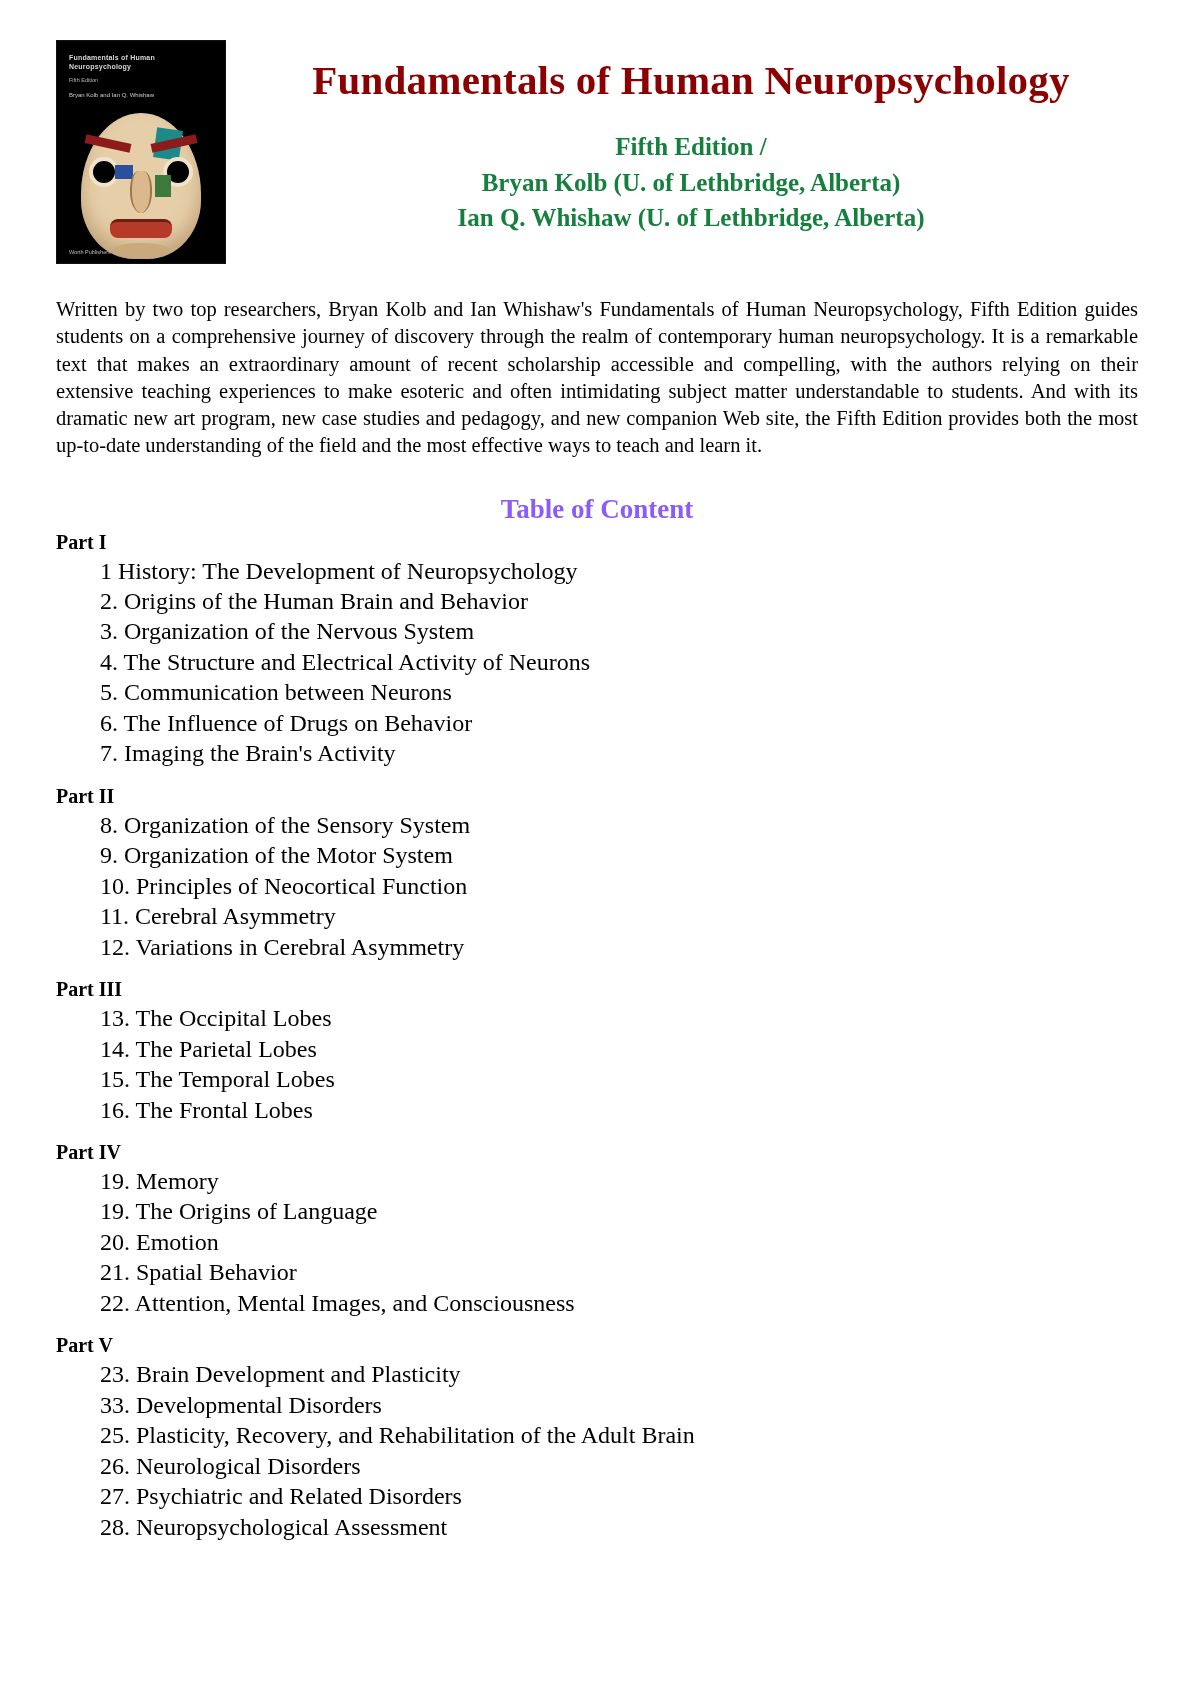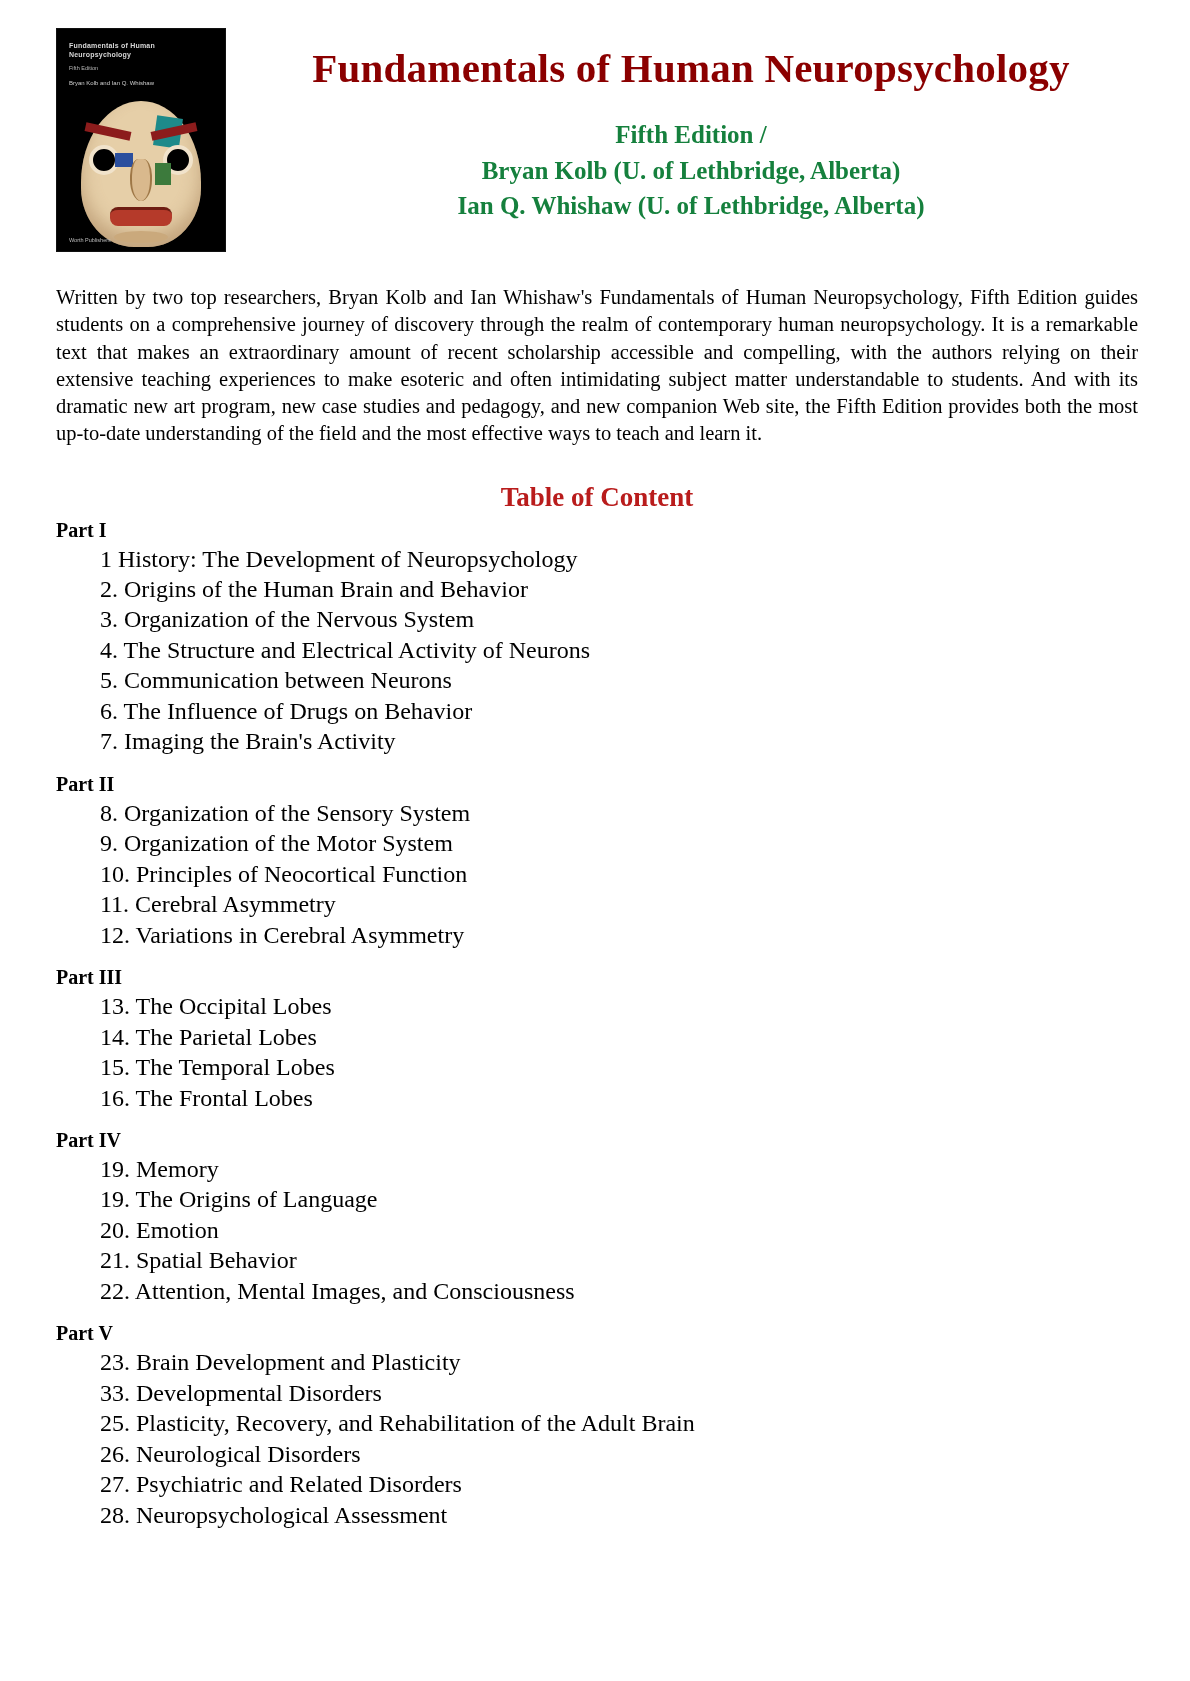--- a/index.html
+++ b/index.html
@@ -11,21 +11,21 @@
     width: 1190px;
     min-height: 1681px;
     font-family: "Liberation Serif", serif;
     color: #000000;
     position: relative;
   }
   .page {
     width: 1190px;
     min-height: 1681px;
     box-sizing: border-box;
-    padding: 28px 52px 40px 56px;
+    padding: 40px 52px 40px 56px;
     position: relative;
   }
 
   
   .header {
     display: flex;
     align-items: flex-start;
     gap: 18px;
   }
   .cover {
@@ -191,21 +191,21 @@
     margin-top: 32px;
     font-size: 20.5px;
     line-height: 1.33;
     text-align: justify;
     text-justify: inter-word;
     hyphens: manual;
   }
 
   
   .toc-heading {
-    color: #b91c1c;
+    color: #8b5cf6;
     font-size: 27px;
     font-weight: bold;
     text-align: center;
     margin: 34px 0 6px 0;
   }
   .part {
     font-size: 20px;
     font-weight: bold;
     margin: 16px 0 2px 0;
   }

